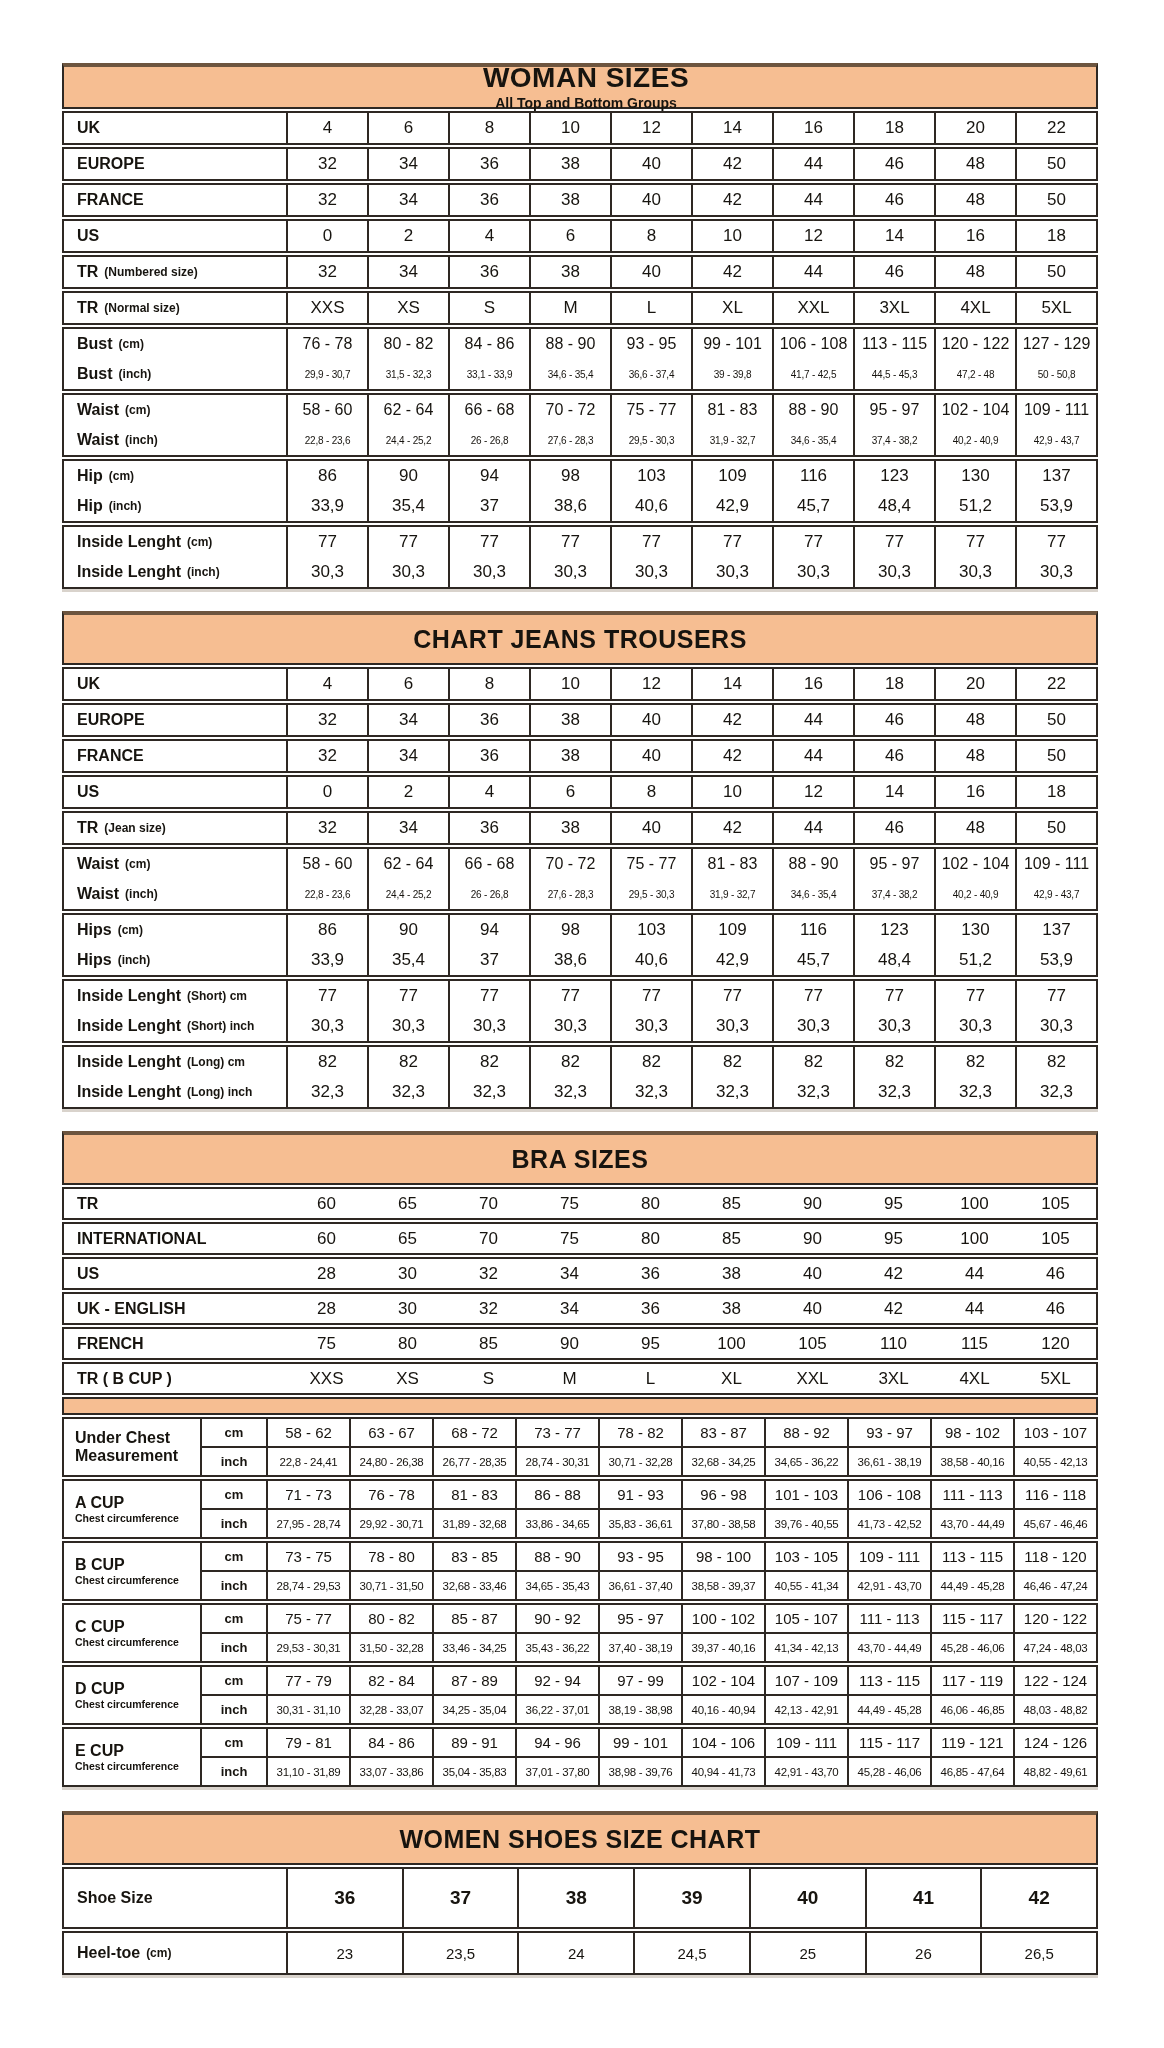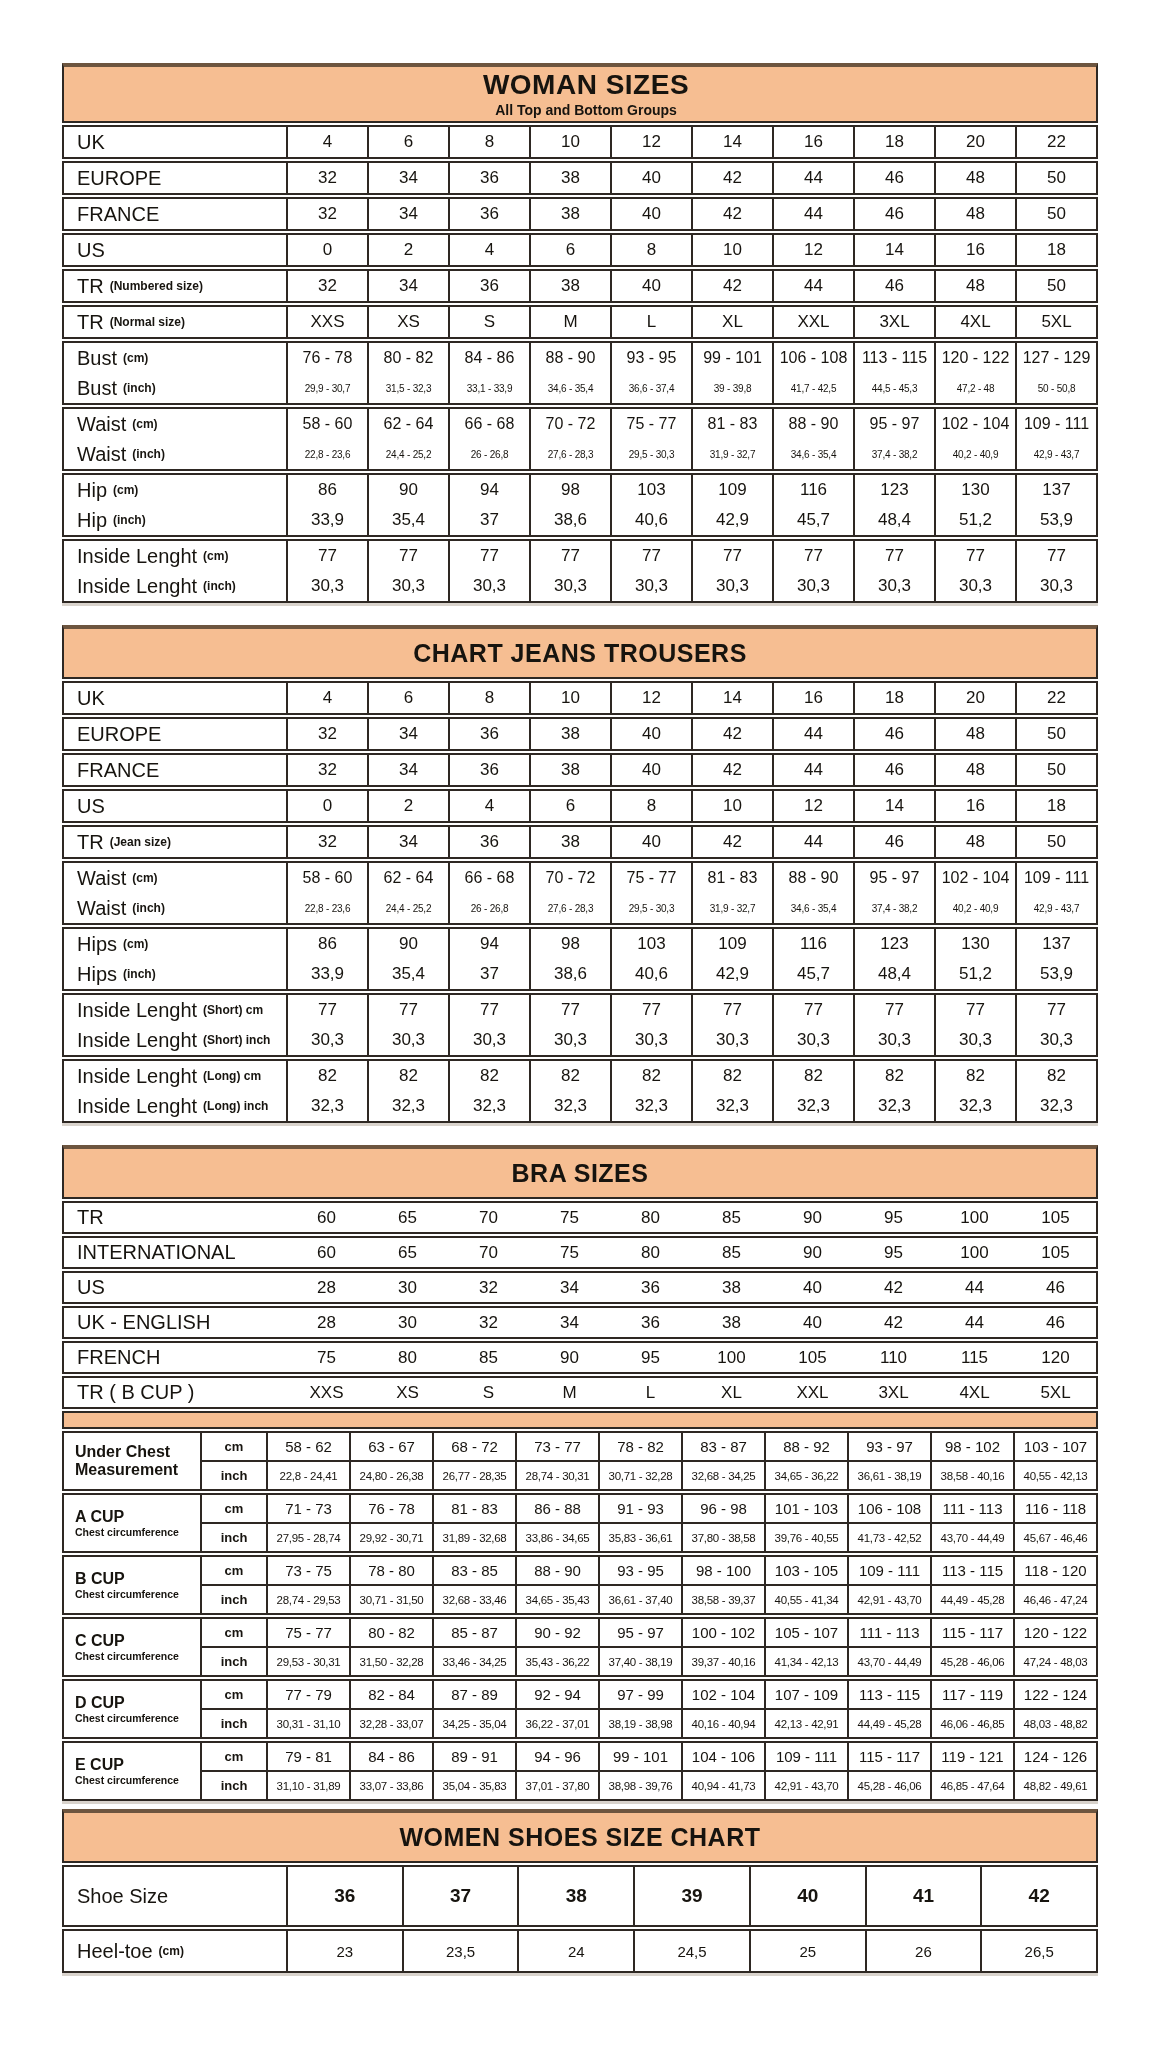--- a/index.html
+++ b/index.html
@@ -8,40 +8,40 @@
     --hdrtop:#6d553f;
     --ink:#17140f;
   }
   html,body{margin:0;padding:0;background:#ffffff;}
   body{
     width:1164px;height:2048px;overflow:hidden;
     font-family:"Liberation Sans", sans-serif;color:var(--ink);
   }
   .page{box-sizing:border-box;width:1164px;padding:63px 62px 0 62px;}
   .table-block{width:1036px;margin-bottom:22px;}
-  .table-block.bra{margin-bottom:8px;}
+  .table-block.bra{margin-bottom:24px;}
   .table-block.shoes{margin-bottom:0;}
   .table-block > :last-child{box-shadow:0 3px 0 0 #d9d3cc;}
 
   
   .hdr{
     box-sizing:border-box;border:2px solid var(--bd);border-top:4px solid var(--hdrtop);
     background:var(--peach);height:54px;
     display:flex;flex-direction:column;align-items:center;justify-content:center;
   }
-  .hdr.t1{height:60px;padding-left:12px;}
+  .hdr.t1{height:46px;padding-left:12px;}
   .title{font-size:25px;font-weight:700;letter-spacing:.5px;line-height:1.05;}
   .t1 .title{font-size:28px;}
   .subtitle{font-size:14px;font-weight:700;margin-top:2px;text-align:center;}
 
   
   .group{box-sizing:border-box;border:2px solid var(--bd);margin-top:2px;background:#fff;}
   .row{display:flex;height:30px;align-items:stretch;}
   .lab{flex:0 0 222px;width:222px;box-sizing:border-box;display:flex;align-items:baseline;gap:6px;padding:0 4px 0 13px;align-items:center;overflow:hidden;white-space:nowrap;}
-  .lab-main{font-weight:400;font-size:20px;}
+  .lab-main{font-weight:700;font-size:16px;}
   .lab-small{font-weight:700;font-size:12px;}
   .cell{flex:1 1 0;border-left:2px solid var(--bd);display:flex;align-items:center;justify-content:center;font-size:17px;white-space:nowrap;overflow:hidden;}
   .row.v-rg .cell{font-size:16px;}
   .row.v-sm .cell{font-size:10px;letter-spacing:-0.2px;}
 
   
   .plain .cell{border-left:none;}
   .plain .row{height:29px;}
 
   

